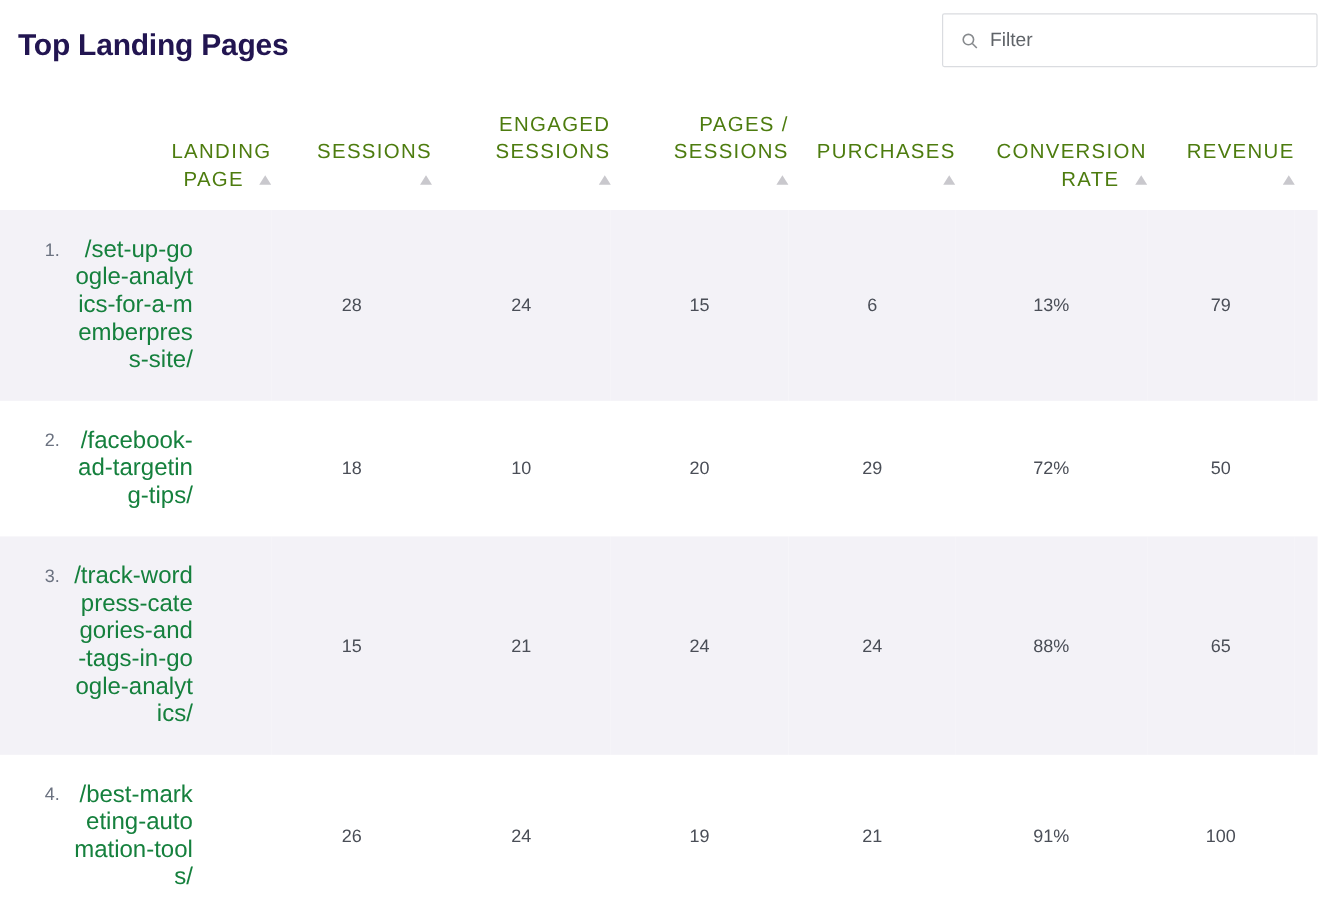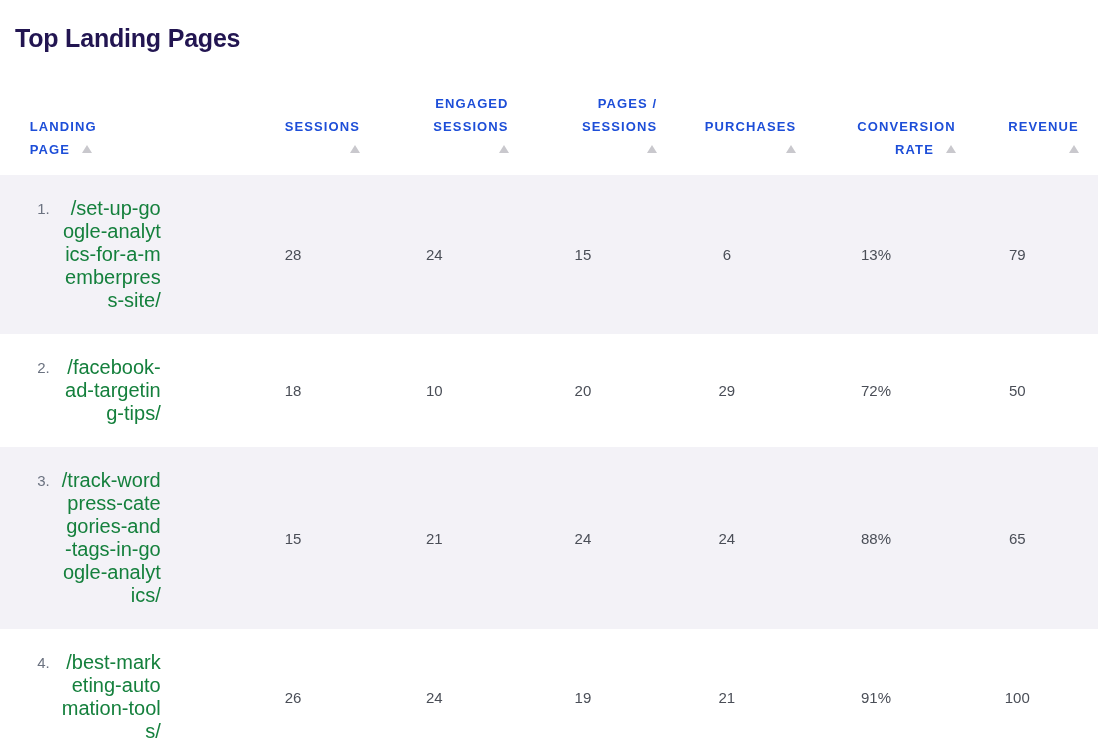--- a/index.html
+++ b/index.html
@@ -74,29 +74,29 @@
   }
   table.report {
     width: 1098px;
     margin-left: 0;
     border-collapse: collapse;
     table-layout: fixed;
   }
   table.report th {
     vertical-align: bottom;
     padding: 0 0 14px 0;
-    font-size: 13px;
-    font-weight: bold;
+    font-size: 17px;
+    font-weight: normal;
     letter-spacing: 1.1px;
-    color: #1d4ed8;
+    color: #4d7c0f;
     text-transform: uppercase;
     line-height: 23px;
     height: 82px;
   }
-  th.col-page   { text-align: left; padding-right: 52px; }
+  th.col-page   { text-align: right; padding-right: 52px; }
   th.num        { text-align: right; }
 
   .sort-tri {
     display: inline-block;
     width: 0; height: 0;
     margin-left: 7px;
     vertical-align: 1px;
     border-left: 5px solid transparent;
     border-right: 5px solid transparent;
     border-bottom: 8px solid #c9c8cd;
@@ -151,20 +151,27 @@
   col.c-conv { width: 150px; }
   col.c-rev { width: 116px; }
   col.gutter-r { width: 18px; }
 </style>
 </head>
 <body>
 
 <div class="panel-header">
   <div class="panel-title">Top Landing Pages</div>
 
+  <div class="filter-box">
+    <svg class="search-icon" viewBox="0 0 24 24" fill="none" stroke="#5f6368" stroke-width="2">
+      <circle cx="10.5" cy="10.5" r="6.5"></circle>
+      <line x1="15.4" y1="15.4" x2="21" y2="21"></line>
+    </svg>
+    <input class="filter-input" type="text" value="" placeholder="Filter" style="">
+  </div>
 </div>
 
 <div class="table-wrap">
   <table class="report">
     <colgroup>
       <col class="gutter-l">
       <col class="c-page">
       <col class="c-sessions">
       <col class="c-engaged">
       <col class="c-pagesess">

